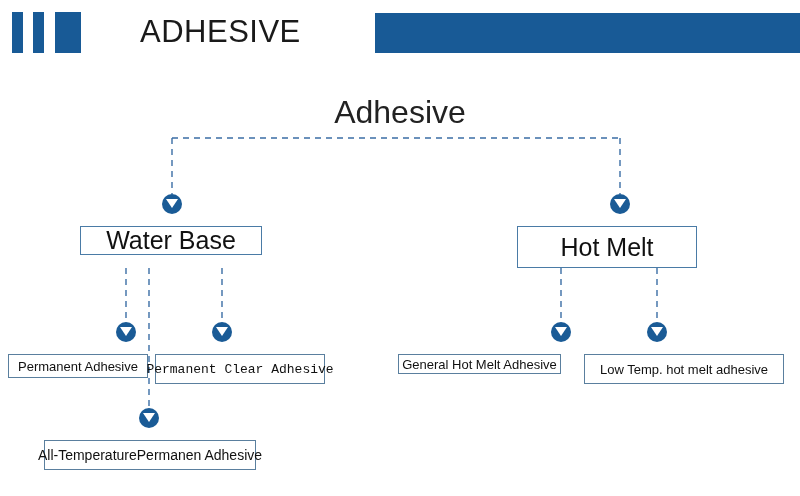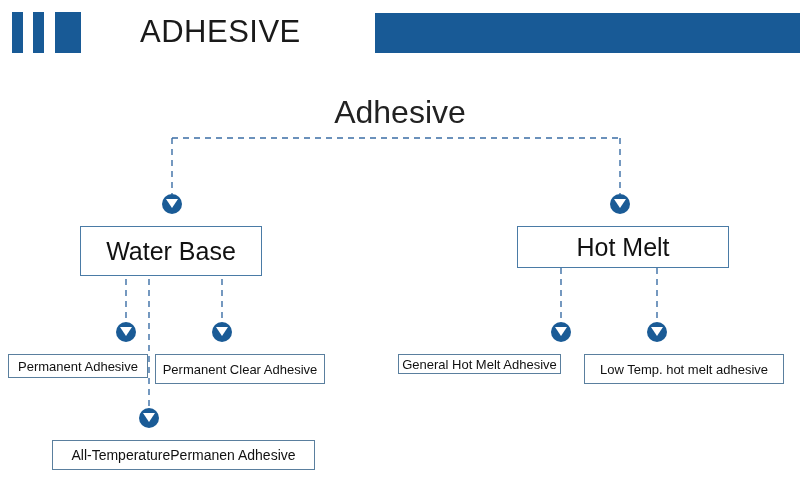--- a/index.html
+++ b/index.html
@@ -89,28 +89,28 @@
     font-size: 13px;
     font-weight: 400;
     border: 1px solid #5a7f9e;
   }
   .node.level3 {
     font-size: 14px;
     font-weight: 400;
     border: 1px solid #5a7f9e;
   }
 
-  #node-water-base { left: 80px;  top: 156px; width: 182px; height: 50px; }
-  #node-hot-melt   { left: 517px; top: 156px; width: 212px; height: 42px; }
+  #node-water-base { left: 80px;  top: 156px; width: 182px; height: 29px; }
+  #node-hot-melt   { left: 517px; top: 156px; width: 180px; height: 42px; }
 
   #node-permanent-adhesive       { left: 8px;   top: 284px; width: 140px; height: 24px; }
-  #node-permanent-clear-adhesive { left: 155px; top: 284px; width: 170px; height: 30px; }
+  #node-permanent-clear-adhesive { left: 155px; top: 284px; width: 170px; height: 30px; font-family: Liberation Mono, monospace; }
   #node-general-hot-melt         { left: 398px; top: 284px; width: 163px; height: 20px; }
   #node-low-temp-hot-melt        { left: 584px; top: 284px; width: 200px; height: 30px; }
-  #node-all-temperature          { left: 52px;  top: 370px; width: 263px; height: 30px; text-align: center; }
+  #node-all-temperature          { left: 44px;  top: 370px; width: 212px; height: 30px; text-align: center; }
 
   
   #connectors {
     position: absolute;
     left: 0; top: 0;
     width: 800px; height: 426px;
     pointer-events: none;
   }
 
   

